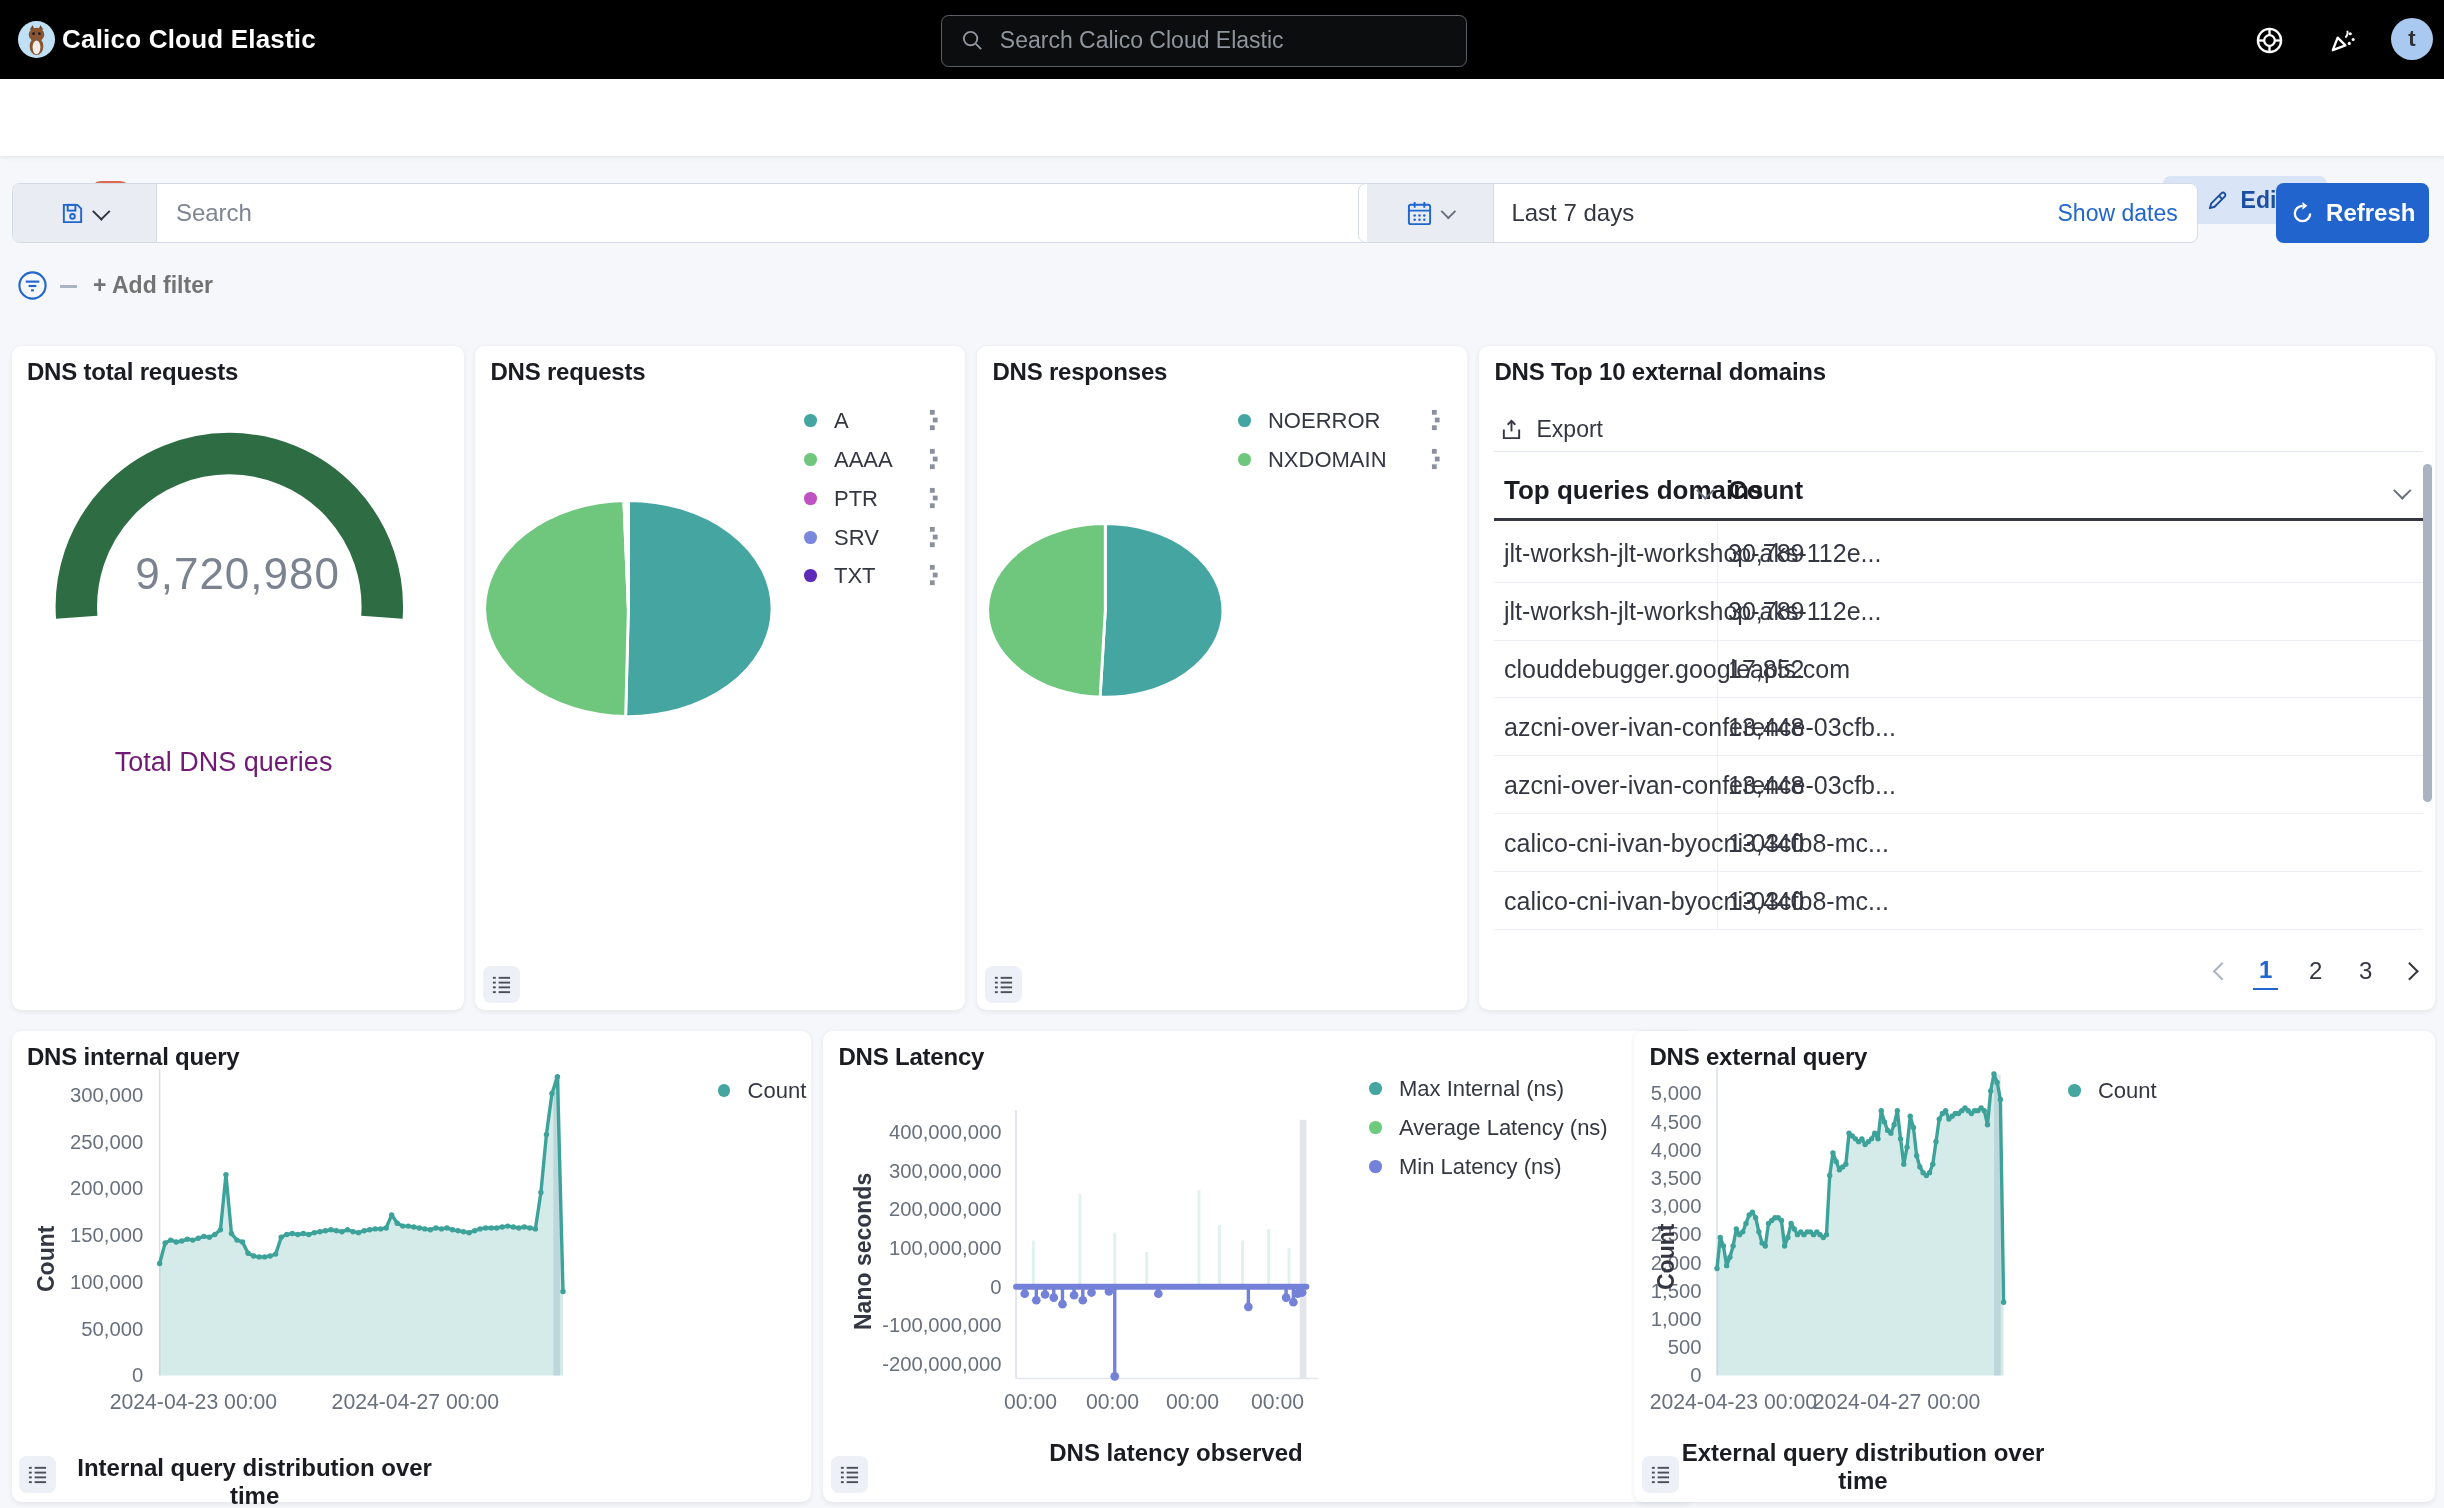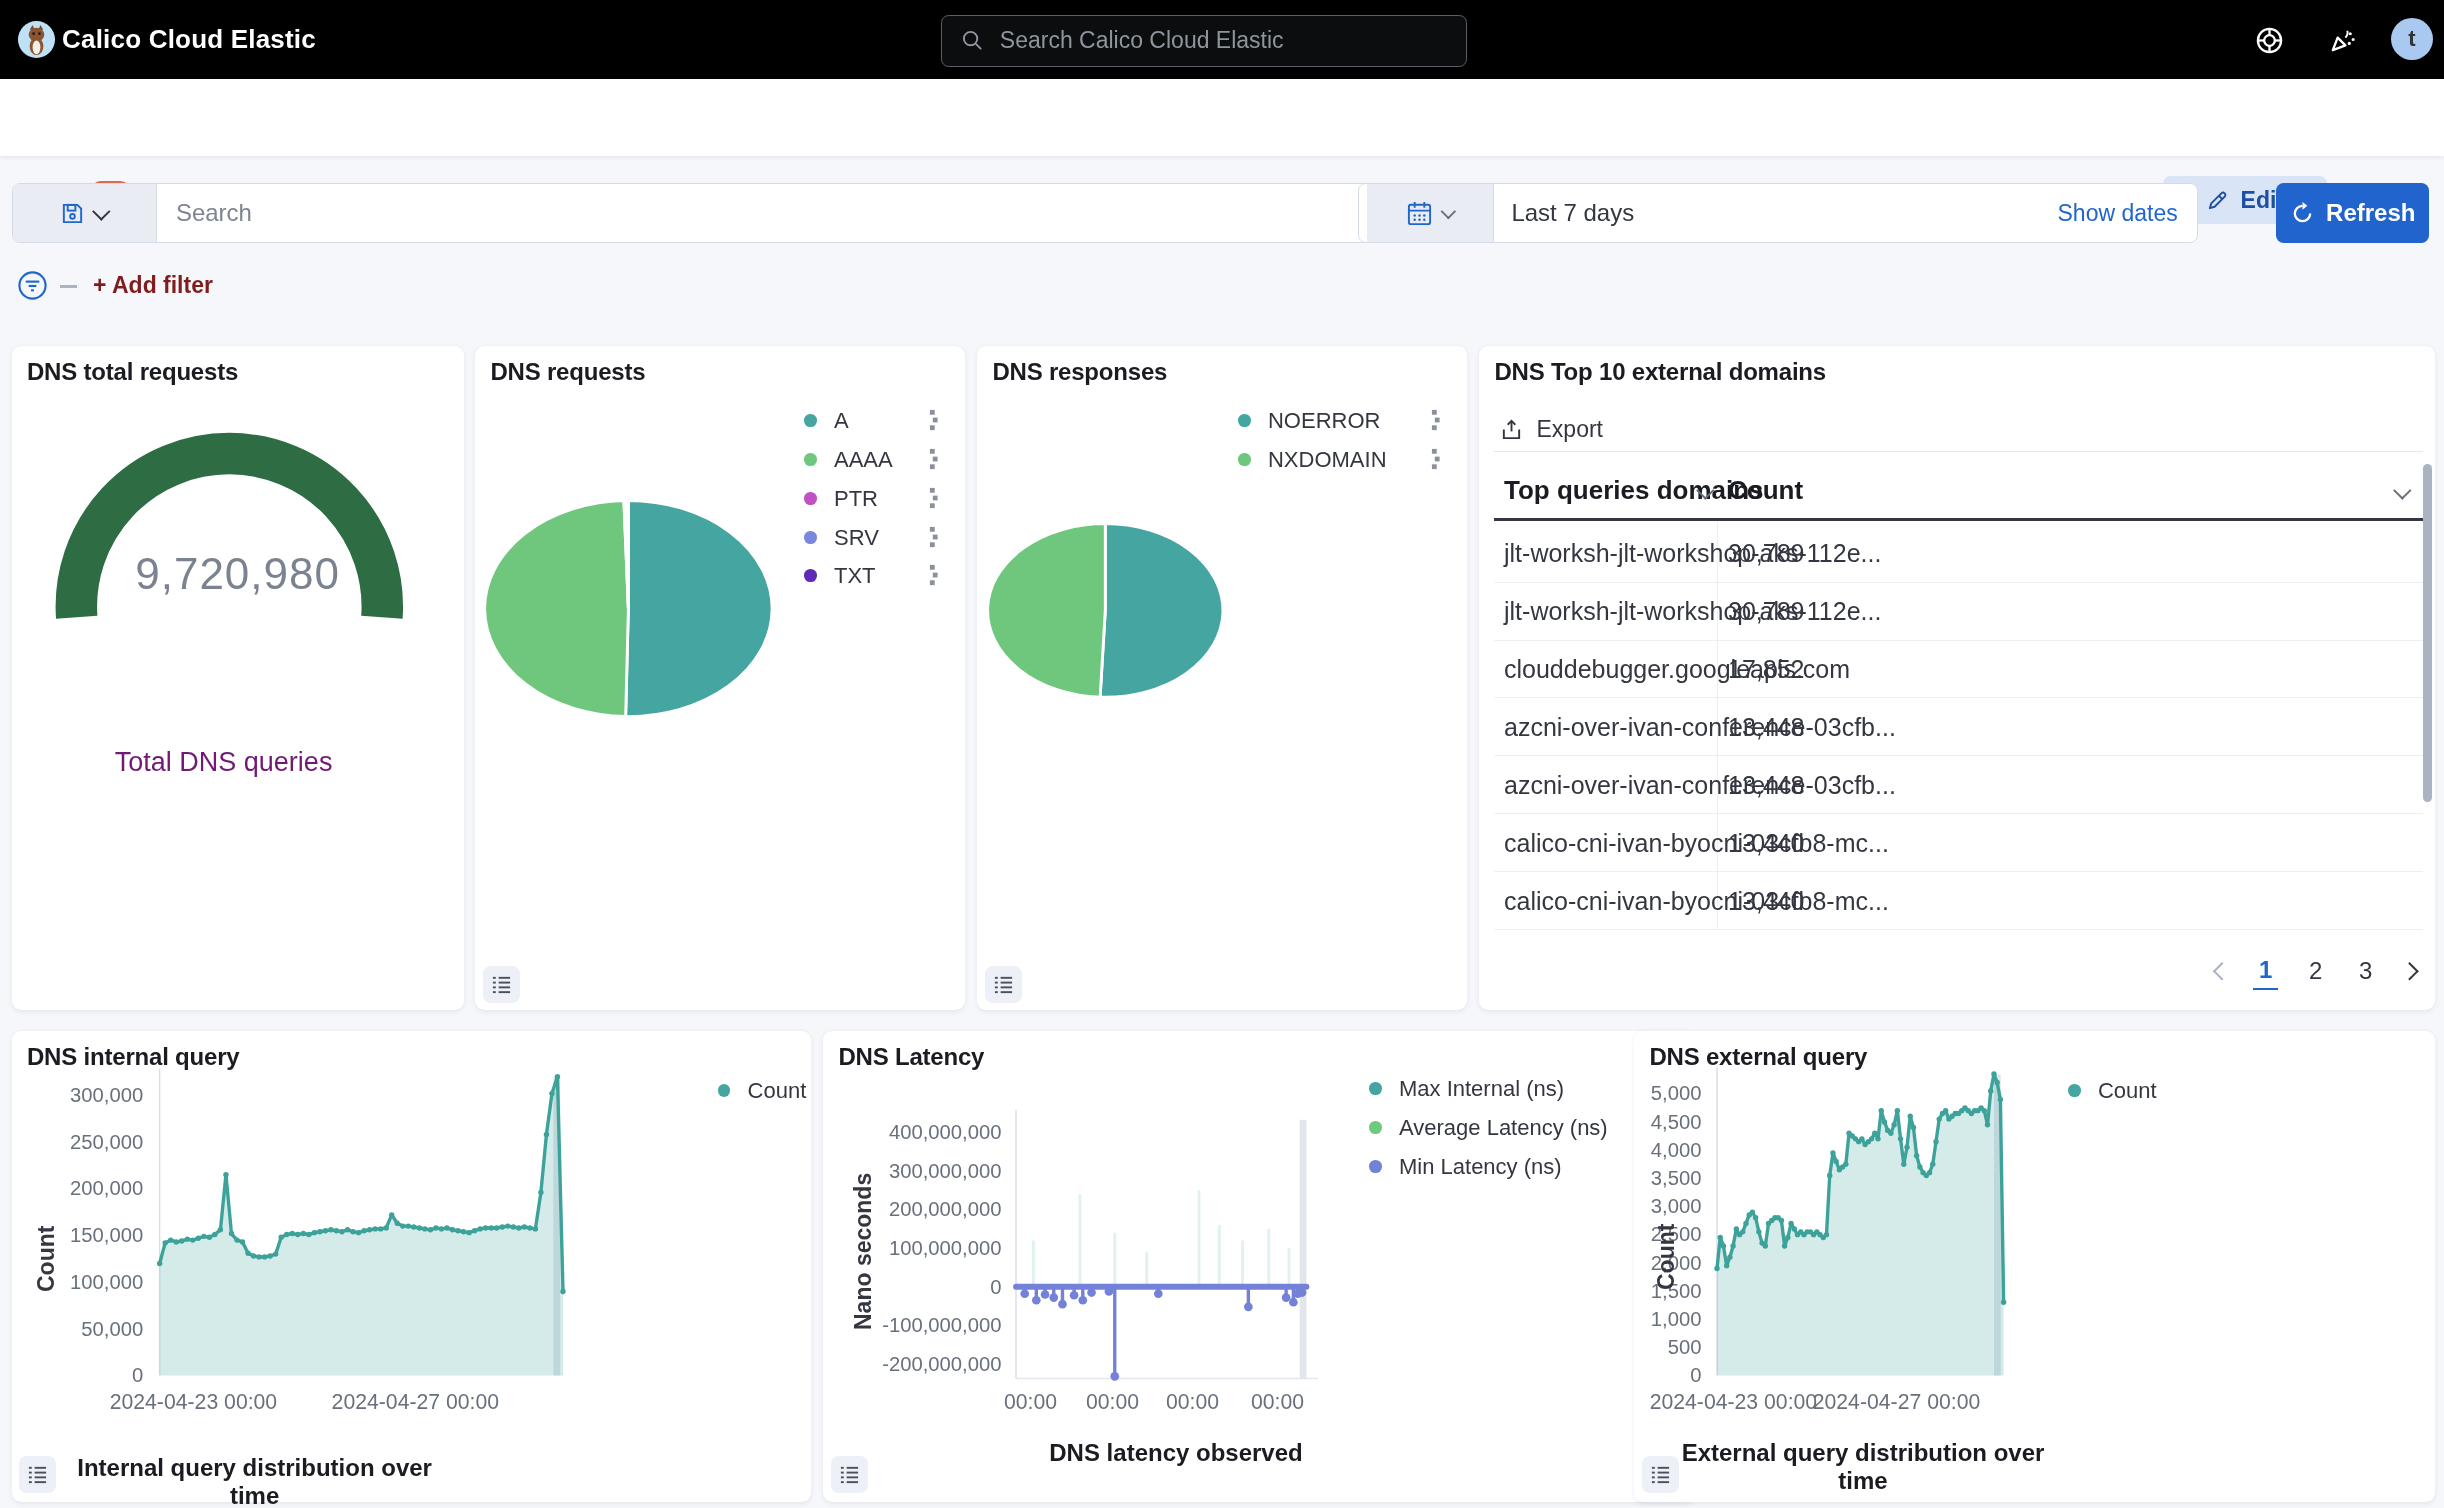--- a/index.html
+++ b/index.html
@@ -33,21 +33,21 @@
   #sgroup{left:11.6px;width:1540px;}
   #dgroup{left:1358px;width:840px;padding-left:8px;}
   #sgroup input{flex:1;border:0;outline:none;font-size:24px;font-family:inherit;color:#343741;padding:0 19.3px;}
   #sgroup input::placeholder{color:#7e8592;}
   .kql{width:85px;border-left:1px solid #d5dbe6;color:#2166cc;font-size:21px;font-weight:700;}
   .dleft{width:126px;border-right:1px solid #d5dbe6;}
   .timetxt{font-size:24px;color:#343741;padding-left:17.4px;flex:1;display:flex;align-items:center;}
   .showdates{color:#2166cc;font-size:23px;font-weight:500;padding-right:19.3px;display:flex;align-items:center;cursor:pointer;}
   .refresh{left:2276px;top:183px;width:153px;height:60px;background:#2164cd;border-radius:7.7px;color:#fff;font-size:24px;
            font-weight:600;display:flex;align-items:center;justify-content:center;gap:11.6px;cursor:pointer;}
-  .addfilter{left:93px;top:272px;color:#7f1d1d;font-size:23px;font-weight:600;cursor:pointer;}
+  .addfilter{left:93px;top:272px;color:#737373;font-size:23px;font-weight:600;cursor:pointer;}
   .fdash{left:60px;top:285px;width:17.4px;height:2.9px;background:#aab4c2;}
   
   .panel{position:absolute;background:#fff;border-radius:9.7px;box-shadow:0 1.9px 5.8px rgba(25,35,60,.08);}
   .ptitle{position:absolute;left:15.4px;top:11.6px;font-size:24px;font-weight:700;color:#1a1c21;letter-spacing:-0.2px;}
   .legend-row{position:absolute;display:flex;align-items:center;gap:17.4px;height:27px;}
   .legend-dot{width:12.6px;height:12.6px;border-radius:50%;flex:0 0 12.6px;}
   .legend-lbl{font-size:22px;color:#343741;}
   .inspect-btn{position:absolute;width:37px;height:37px;border-radius:7.7px;background:#edf0f6;display:flex;align-items:center;justify-content:center;cursor:pointer;}
   .gauge-num{position:absolute;left:0;width:452px;text-align:center;top:203px;font-size:44px;color:#7b8290;letter-spacing:1px;}
   .gauge-cap{position:absolute;left:0;width:424px;text-align:center;top:401px;font-size:27px;color:#701a75;}

